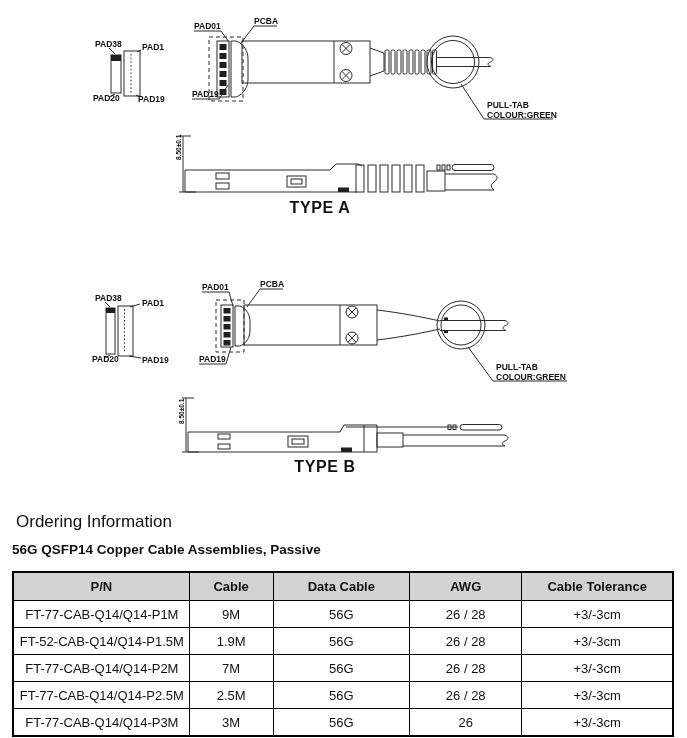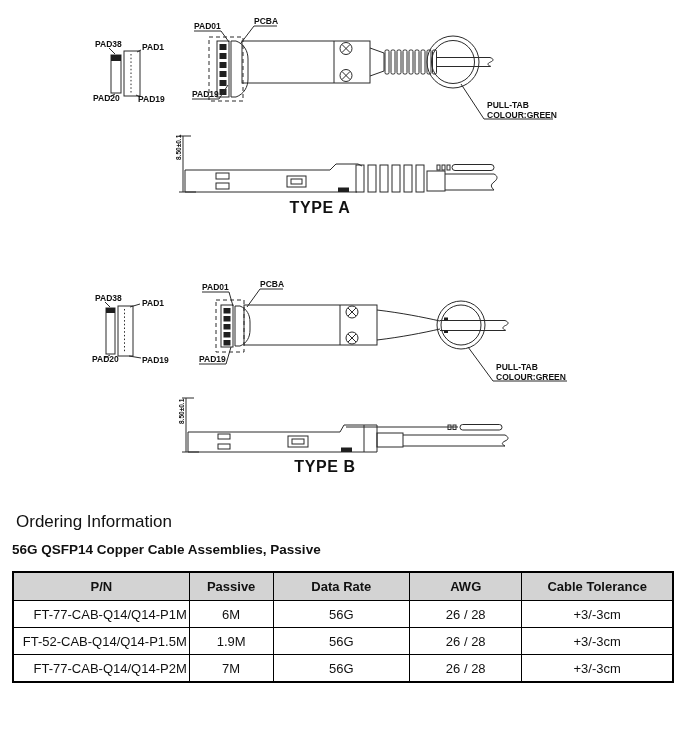--- a/index.html
+++ b/index.html
@@ -32,21 +32,21 @@
     padding-left:16px;
   }
   table.order th, table.order td {
     border:1px solid #000; height:26px; text-align:center;
     padding:0 2px; overflow:hidden; white-space:nowrap;
   }
   table.order { border:2px solid #000; }
   table.order th {
     background:var(--header-bg, #d3d3d3); font-weight:bold; height:27px;
   }
-  table.order td.pn { text-align:right; padding-left:3px; }
+  table.order td.pn { text-align:center; padding-left:3px; }
 </style>
 </head>
 <body>
 
 <div class="page">
 
   <svg id="typeA" class="drawing" width="687" height="250" viewBox="0 0 687 250">
 
     <g>
       <rect class="s" x="111" y="55" width="10" height="38"></rect>
@@ -238,44 +238,58 @@
     <colgroup>
       <col style="width:26.7%">
         <col style="width:12.7%">
         <col style="width:20.7%">
         <col style="width:17%">
         <col style="width:22.9%">
     </colgroup>
     <thead>
       <tr>
         <th>P/N</th>
-        <th>Passive</th>
-        <th>Data Rate</th>
+        <th>Cable</th>
+        <th>Data Cable</th>
         <th>AWG</th>
         <th>Cable Tolerance</th>
       </tr>
     </thead>
     <tbody>
       <tr>
         <td class="pn">FT-77-CAB-Q14/Q14-P1M</td>
-        <td>6M</td>
+        <td>9M</td>
         <td>56G</td>
         <td>26 / 28</td>
         <td>+3/-3cm</td>
       </tr>
       <tr>
         <td class="pn">FT-52-CAB-Q14/Q14-P1.5M</td>
         <td>1.9M</td>
         <td>56G</td>
         <td>26 / 28</td>
         <td>+3/-3cm</td>
       </tr>
       <tr>
         <td class="pn">FT-77-CAB-Q14/Q14-P2M</td>
         <td>7M</td>
         <td>56G</td>
         <td>26 / 28</td>
         <td>+3/-3cm</td>
       </tr>
+      <tr>
+        <td class="pn">FT-77-CAB-Q14/Q14-P2.5M</td>
+        <td>2.5M</td>
+        <td>56G</td>
+        <td>26 / 28</td>
+        <td>+3/-3cm</td>
+      </tr>
+      <tr>
+        <td class="pn">FT-77-CAB-Q14/Q14-P3M</td>
+        <td>3M</td>
+        <td>56G</td>
+        <td>26</td>
+        <td>+3/-3cm</td>
+      </tr>
     </tbody>
   </table>
 
 </div>
 
 </body></html>

